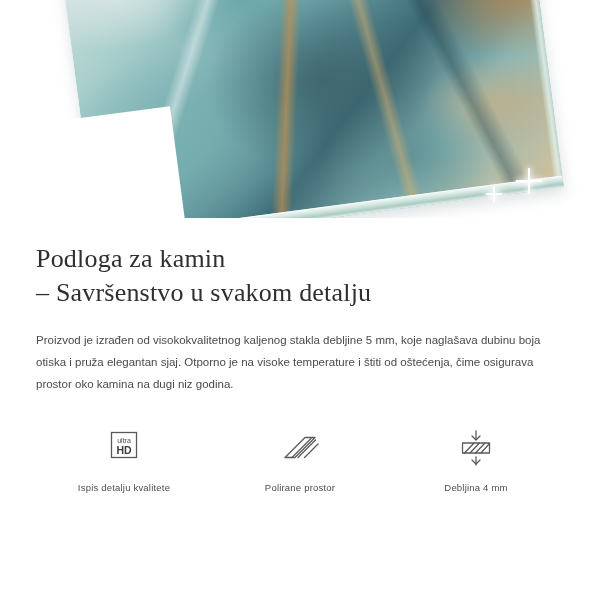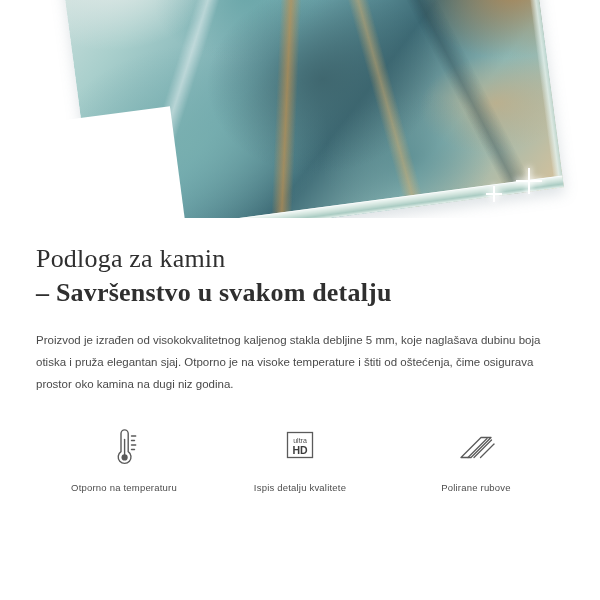--- a/index.html
+++ b/index.html
@@ -134,21 +134,21 @@
   }
   .title {
     font-family: "Liberation Serif", serif;
     font-size: 26px;
     line-height: 1.32;
     font-weight: 400;
     color: #2f2f2f;
     margin: 0 0 18px 0;
     letter-spacing: 0.2px;
   }
-  .title .line2 { display: block; font-weight: bold; }
+  .title .line2 { display: block; }
 
   .desc {
     font-size: 11.5px;
     line-height: 1.95;
     color: #4a4a4a;
     margin: 0;
     max-width: 540px;
   }
 
   
@@ -201,31 +201,20 @@
 
     <h1 class="title">
       <span>Podloga za kamin</span>
       <span class="line2">– Savršenstvo u svakom detalju</span>
     </h1>
 
     <p class="desc">Proizvod je izrađen od visokokvalitetnog kaljenog stakla debljine 5 mm, koje naglašava dubinu boja otiska i pruža elegantan sjaj. Otporno je na visoke temperature i štiti od oštećenja, čime osigurava prostor oko kamina na dugi niz godina.</p>
 
     <div class="features">
 
-      <div class="feature">
-        <div class="feature-icon">
-          <svg width="40" height="42" viewBox="0 0 40 42" fill="none" stroke="#5a5a5a" stroke-width="1.4" stroke-linecap="round">
-            <path d="M17 6.5a3.6 3.6 0 0 1 7.2 0v18.2a6.4 6.4 0 1 1-7.2 0z"></path>
-            <path d="M20.6 12.5v15.4"></path>
-            <circle cx="20.6" cy="30.4" r="3.1" fill="#5a5a5a" stroke="none"></circle>
-            <path d="M27.5 9h4.2M27.5 13.5h3M27.5 18h4.2M27.5 22.5h3"></path>
-          </svg>
-        </div>
-        <div class="feature-label">Otporno na temperaturu</div>
-      </div>
 
       <div class="feature">
         <div class="feature-icon">
           <svg width="42" height="40" viewBox="0 0 42 40">
             <rect x="8.5" y="4.5" width="25" height="25" fill="none" stroke="#5a5a5a" stroke-width="1.3"></rect>
             <text x="21" y="15" text-anchor="middle" font-family="Liberation Sans, sans-serif" font-size="7" fill="#4d4d4d">ultra</text>
             <text x="21" y="25.5" text-anchor="middle" font-family="Liberation Sans, sans-serif" font-size="10.5" font-weight="bold" fill="#3c3c3c">HD</text>
           </svg>
         </div>
         <div class="feature-label">Ispis detalju kvalitete</div>
@@ -235,19 +224,32 @@
 
       <div class="feature">
         <div class="feature-icon">
           <svg width="42" height="38" viewBox="0 0 42 38" fill="none" stroke="#5a5a5a" stroke-width="1.3" stroke-linecap="round" stroke-linejoin="round">
             <path d="M6 28.5 26 8.5h10L16 28.5z"></path>
             <path d="M13 28.5 32 9.5"></path>
             <path d="M19 28.5 36.5 11"></path>
             <path d="M25.5 28.5 39 15"></path>
           </svg>
         </div>
-        <div class="feature-label">Polirane rubove</div>
-      </div>
-
+        <div class="feature-label">Polirane prostor</div>
+      </div>
+
+      <div class="feature">
+        <div class="feature-icon">
+          <svg width="42" height="40" viewBox="0 0 42 40" fill="none" stroke="#5a5a5a" stroke-width="1.3" stroke-linecap="round" stroke-linejoin="round">
+            <path d="M21 3v8"></path>
+            <path d="M17 8l4 4 4-4"></path>
+            <path d="M21 37v-8"></path>
+            <path d="M17 32l4 4 4-4"></path>
+            <rect x="7.5" y="15" width="27" height="10" fill="none"></rect>
+            <path d="M9.5 25 19 15M15 25 24.5 15M20.5 25 30 15M26 25 34.5 15.5"></path>
+          </svg>
+        </div>
+        <div class="feature-label">Debljina 4 mm</div>
+      </div>
 
     </div>
   </div>
 </div>
 
 </body></html>

